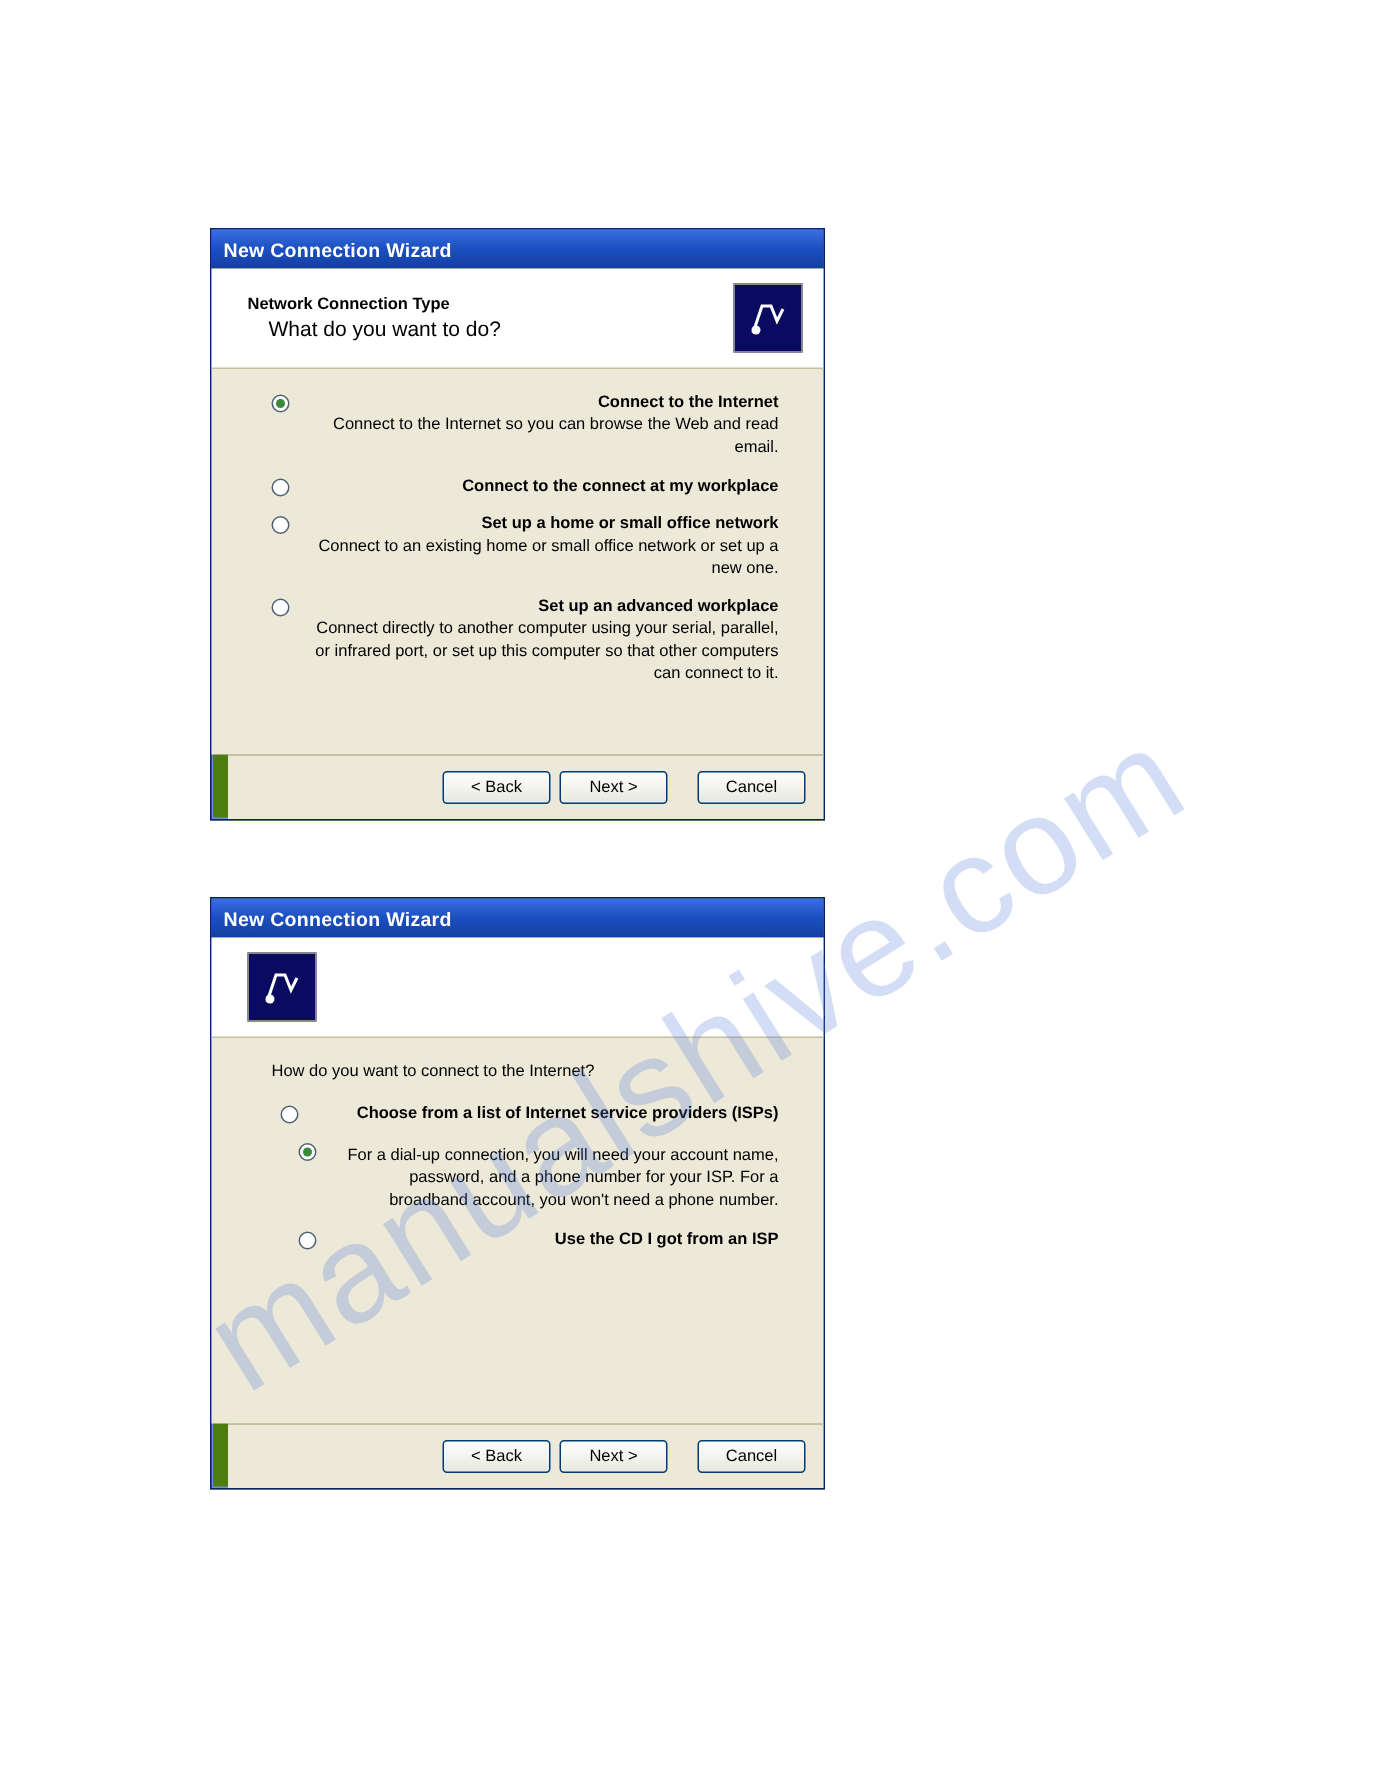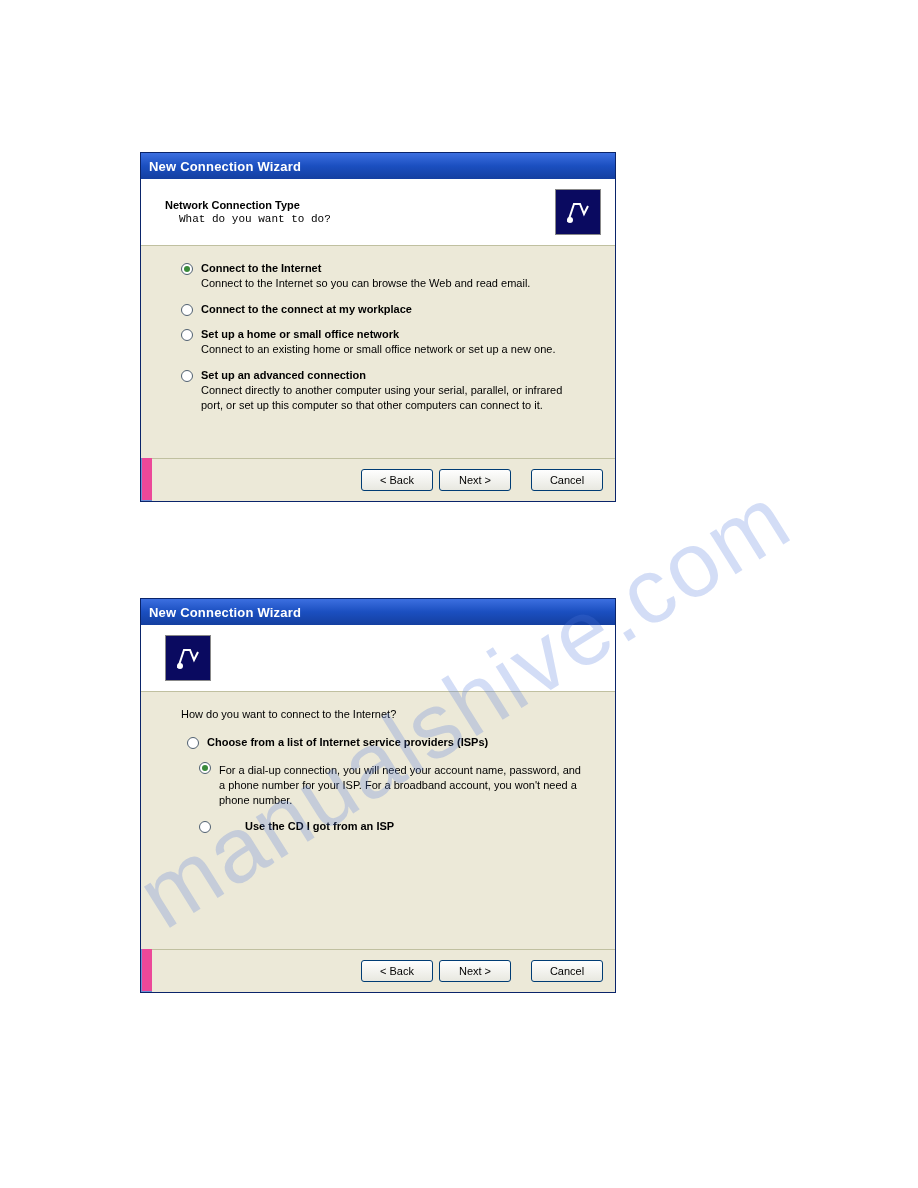--- a/index.html
+++ b/index.html
@@ -6,23 +6,23 @@
   body {
     width: 918px;
     height: 1188px;
     background: #ffffff;
     font-family: Tahoma, Arial, sans-serif;
     font-size: 11px;
     position: relative;
   }
   .wizard {
     position: absolute;
-    width: 476px;
+    width: 410px;
     border: 1px solid #0a246a;
-    background: #ec4899;
+    background: #4d7c0f;
     box-shadow: 0 0 0 1px #6f8fd6 inset;
   }
   .titlebar {
     height: 26px;
     background: linear-gradient(to bottom, #3c6fe0 0%, #1b4fc0 50%, #143fa0 100%);
     color: #fff;
     font-weight: bold;
     font-size: 13px;
     display: flex;
     align-items: center;
@@ -38,25 +38,24 @@
     justify-content: space-between;
     min-height: 58px;
   }
   .header-text { flex: 1; }
   .header-title {
     font-weight: bold;
     font-size: 11px;
     color: #000;
   }
   .header-sub {
-    font-size: 11px;
+    font-size: 14px;
     color: #000;
     padding-left: 14px;
     margin-top: 2px;
-    font-family: Liberation Mono, monospace;
   }
   .header-icon {
     width: 46px;
     height: 46px;
     background: #0a0a60;
     border: 1px solid #888;
     display: flex;
     align-items: center;
     justify-content: center;
     flex-shrink: 0;
@@ -90,21 +89,21 @@
   .radio.selected::after {
     content: "";
     position: absolute;
     width: 6px;
     height: 6px;
     background: #3a8a3a;
     border-radius: 50%;
     top: 2px;
     left: 2px;
   }
-  .opt-text { flex: 1; }
+  .opt-text { flex: 1; text-align: right; }
   .opt-label {
     font-weight: bold;
     font-size: 11px;
   }
   .opt-desc {
     font-size: 11px;
     margin-top: 2px;
     line-height: 1.35;
   }
   .footer {
@@ -184,21 +183,21 @@
     <div class="option">
       <div class="radio"></div>
       <div class="opt-text">
         <div class="opt-label">Set up a home or small office network</div>
         <div class="opt-desc">Connect to an existing home or small office network or set up a new one.</div>
       </div>
     </div>
     <div class="option" style="margin-bottom:30px;">
       <div class="radio"></div>
       <div class="opt-text">
-        <div class="opt-label">Set up an advanced connection</div>
+        <div class="opt-label">Set up an advanced workplace</div>
         <div class="opt-desc">Connect directly to another computer using your serial, parallel, or infrared port, or set up this computer so that other computers can connect to it.</div>
       </div>
     </div>
   </div>
   <div class="footer">
     <div class="btn">&lt; Back</div>
     <div class="btn">Next &gt;</div>
     <div class="btn cancel-gap">Cancel</div>
   </div>
 </div>

